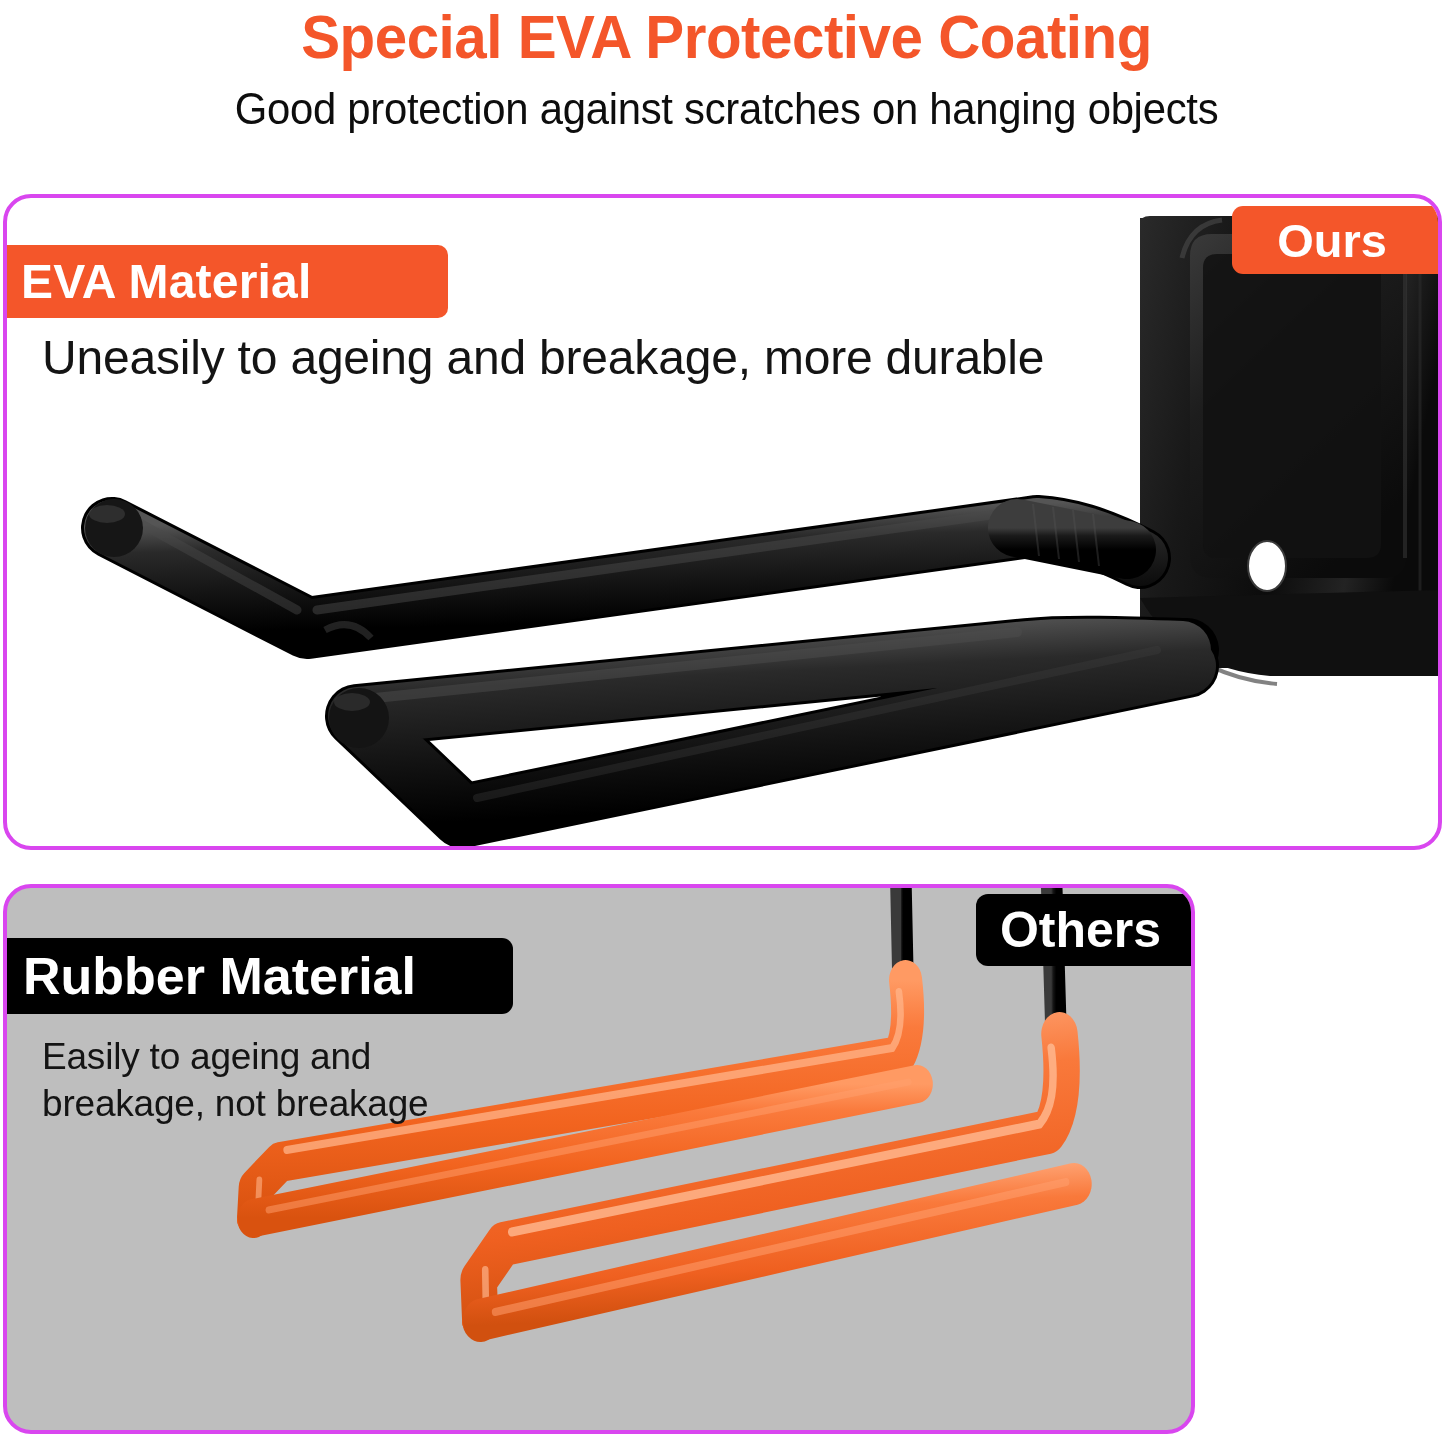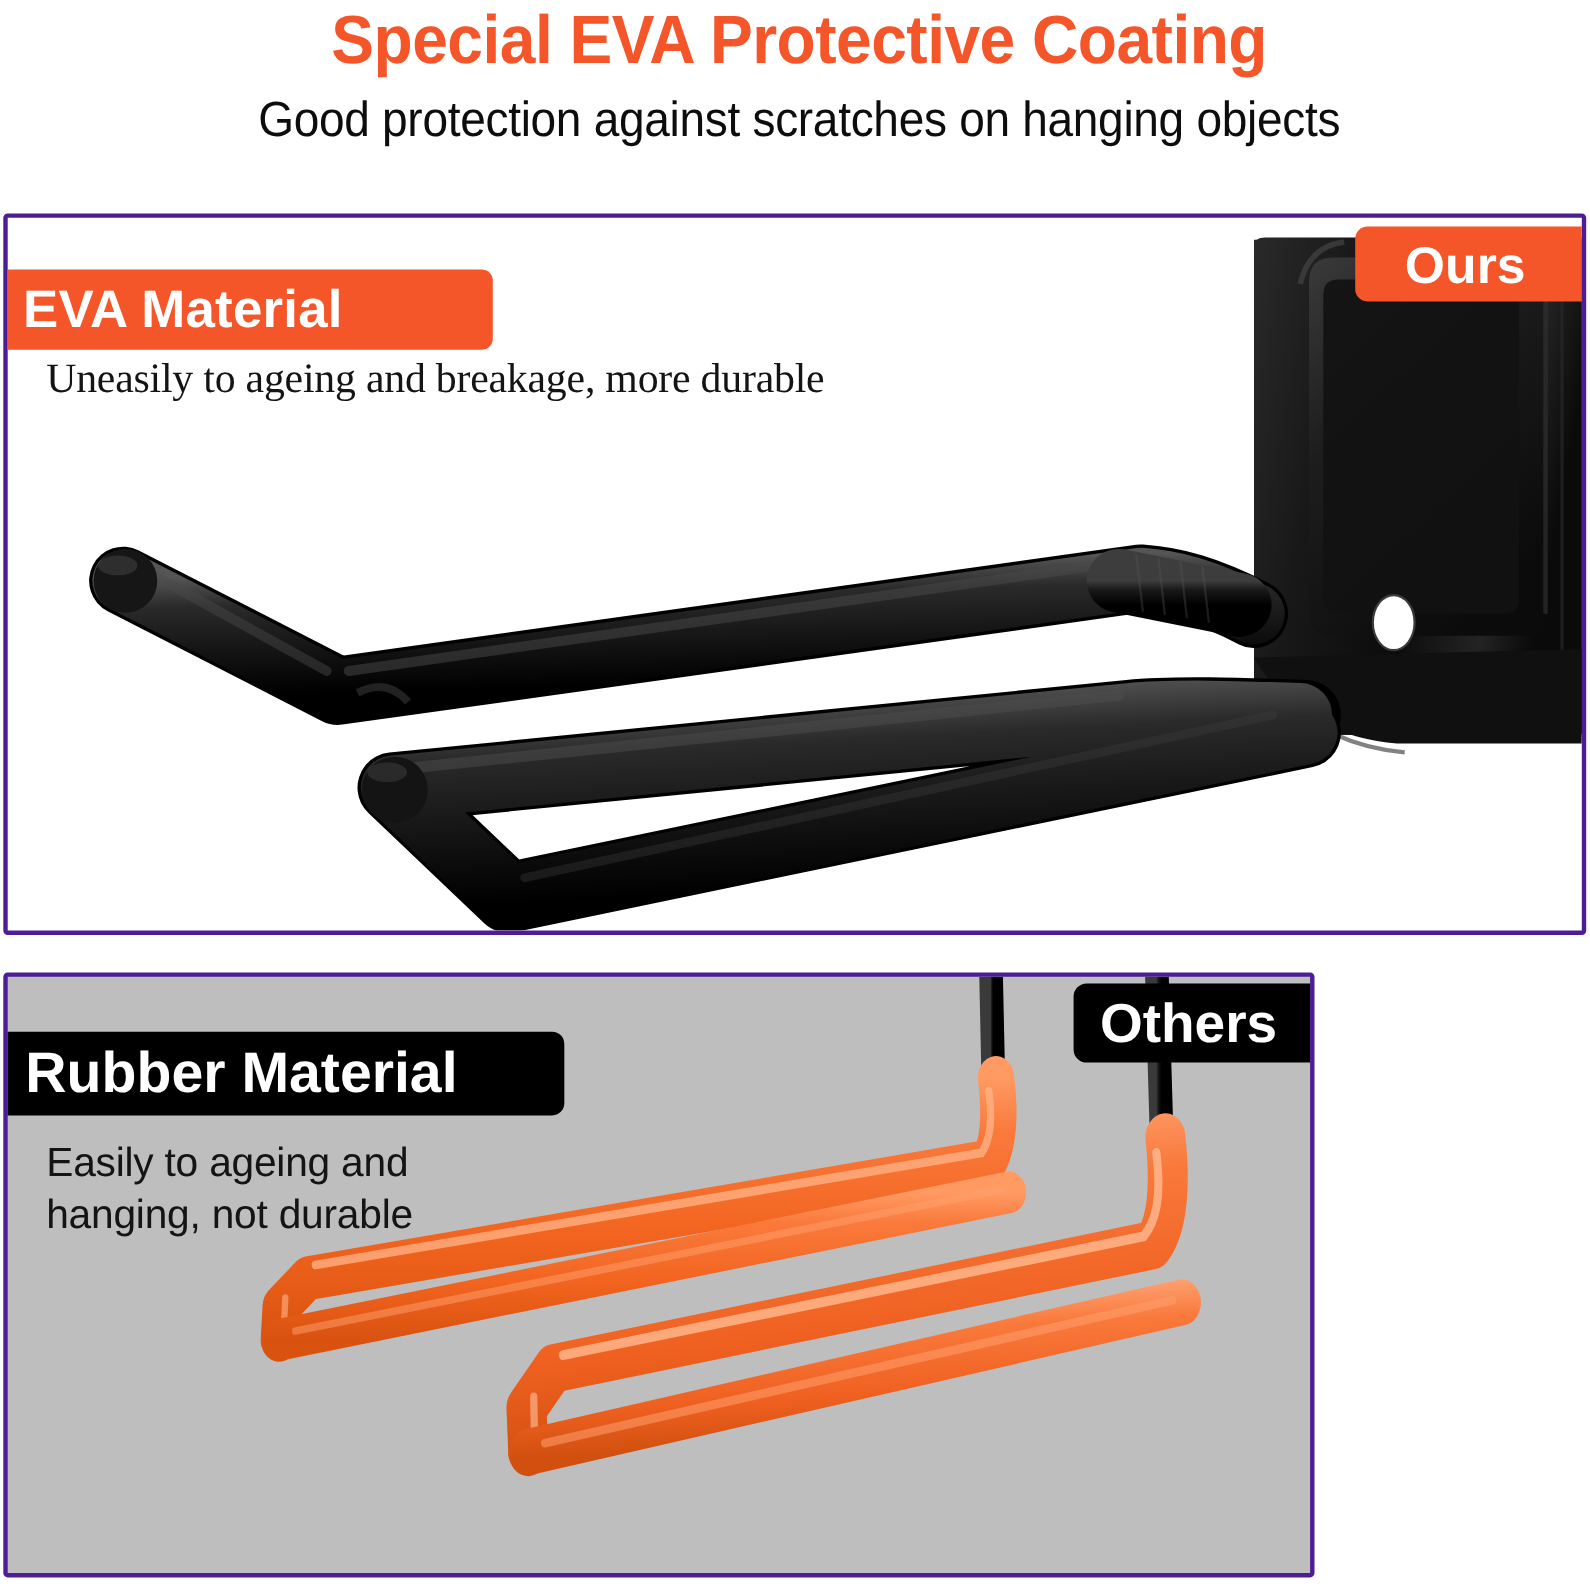--- a/index.html
+++ b/index.html
@@ -55,22 +55,22 @@
     letter-spacing: -0.3px;
     transform: scaleX(0.93);
     transform-origin: center top;
     white-space: nowrap;
   }
 
   
   .panel {
     position: absolute;
     box-sizing: border-box;
-    border: 4px solid #4c1d95;
-    border-radius: 4px;
+    border: 4px solid #d946ef;
+    border-radius: 28px;
     overflow: hidden;
   }
   .panel-ours {
     left: 3px;
     top: 194px;
     width: 1439px;
     height: 656px;
     background: #ffffff;
   }
   .panel-others {
@@ -142,26 +142,25 @@
   
   .desc {
     position: absolute;
     color: #141414;
     font-family: "Liberation Sans Narrow", "Liberation Sans", sans-serif;
     font-weight: 400;
     z-index: 40;
   }
   .desc-ours {
     left: 35px;
-    top: 123px;
-    font-size: 38px;
+    top: 137px;
+    font-size: 48px;
     line-height: 46px;
     letter-spacing: -0.2px;
     white-space: nowrap;
-    font-family: Liberation Serif, serif;
   }
   .desc-others {
     left: 35px;
     top: 145px;
     width: 420px;
     font-size: 37px;
     line-height: 47px;
     letter-spacing: -0.2px;
   }
 
@@ -352,14 +351,14 @@
 
       <path d="M298 330 L 1100 196" stroke="url(#orangeG)" stroke-width="38" stroke-linecap="round" fill="none"></path>
       <path d="M316 322 L 1090 194" stroke="#FF9F6E" stroke-width="7" fill="none" stroke-linecap="round" opacity="0.5"></path>
     </svg>
   </div>
 
   <div class="tag tag-rubber">Rubber Material</div>
 
   <div class="tag tag-others">Others</div>
 
-  <div class="desc desc-others">Easily to ageing and hanging, not durable</div>
+  <div class="desc desc-others">Easily to ageing and breakage, not breakage</div>
 </div>
 
 </body></html>

